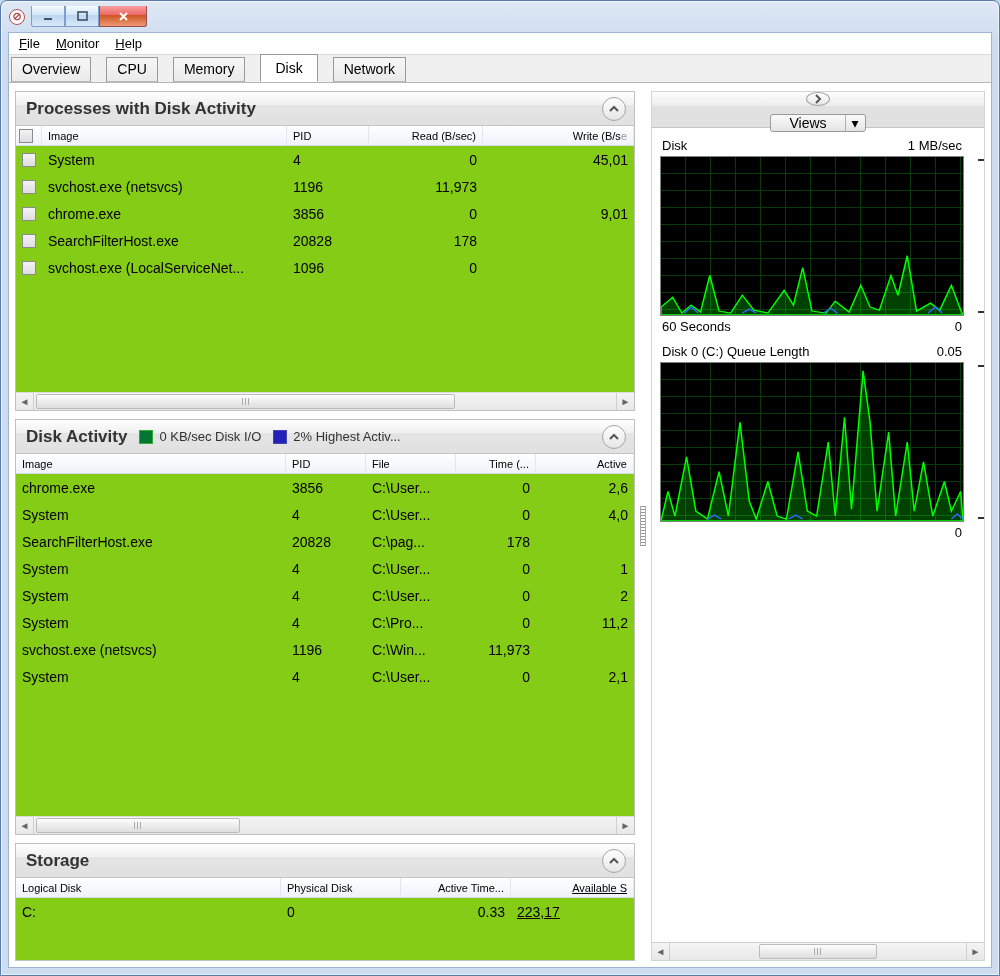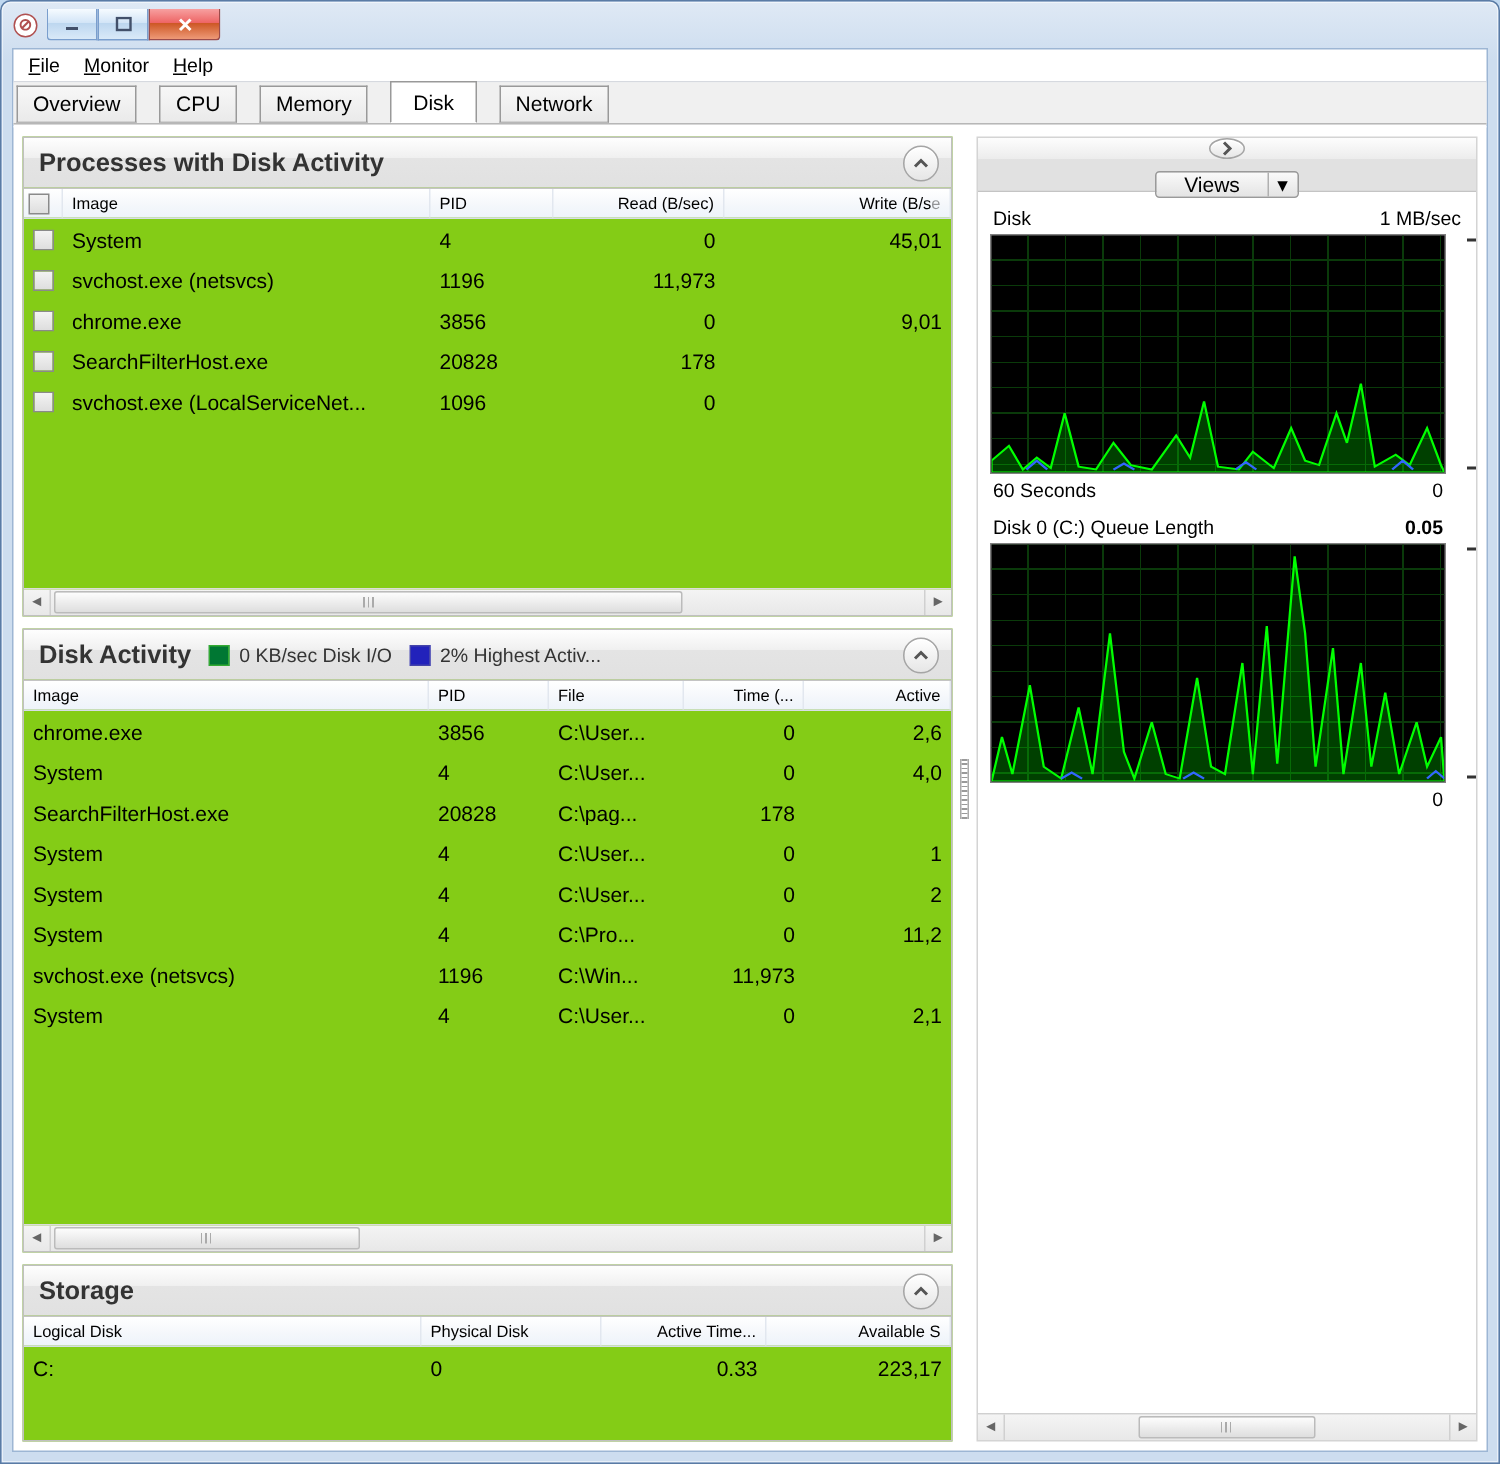--- a/index.html
+++ b/index.html
@@ -168,21 +168,21 @@
 
   .da-img{flex:0 0 270px;}
   .da-pid{flex:0 0 80px;}
   .da-file{flex:0 0 90px;}
   .da-read{flex:0 0 80px;text-align:right;justify-content:flex-end;}
   .da-write{flex:1;text-align:right;justify-content:flex-end;padding-right:2px;}
 
   .st-ld{flex:0 0 265px;}
   .st-pd{flex:0 0 120px;}
   .st-at{flex:0 0 110px;text-align:right;justify-content:flex-end;}
-  .st-av{flex:1;text-align:right;justify-content:flex-end;}
+  .st-av{flex:1;text-align:left;justify-content:flex-end;text-decoration:underline;}
 
   .hscroll{
     height:18px;border-top:1px solid #dcdcdc;
     background:linear-gradient(to bottom,#f4f4f4,#e8e8e8);
     display:flex;align-items:stretch;
   }
   .hscroll .arr{width:18px;display:flex;align-items:center;justify-content:center;color:#666;font-size:10px;border-right:1px solid #d0d0d0;}
   .hscroll .arr.r{border-right:none;border-left:1px solid #d0d0d0;}
   .hscroll .track{flex:1;position:relative;}
   .hscroll .thumb{position:absolute;top:1px;bottom:1px;left:2px;width:72%;background:linear-gradient(to bottom,#fdfdfd,#dedede);border:1px solid #bbb;border-radius:2px;}
@@ -474,42 +474,42 @@
           <div class="viewsbtn">
             <span class="lbl">Views</span>
             <span class="dd">▾</span>
           </div>
         </div>
         <div class="charts">
 
           <div class="chartblock">
             <div class="chartlabels">
               <span>Disk</span>
-              <span style="">1 MB/sec</span>
+              <span style="margin-right:12px;">1 MB/sec</span>
             </div>
             <div class="chartwrap">
               <div class="chartbox">
                 <div class="grid"></div>
                 <svg viewBox="0 0 260 160" preserveAspectRatio="none">
                   <path d="M0 160 L0 152 L10 142 L18 158 L26 150 L34 157 L42 120 L50 156 L60 158 L70 140 L80 155 L92 158 L106 135 L114 150 L122 112 L130 156 L142 158 L150 146 L162 157 L172 130 L180 152 L188 155 L198 120 L204 140 L212 100 L220 156 L232 148 L240 155 L250 130 L258 155 L260 160 Z" fill="#0f0" fill-opacity="0.25" stroke="#0f0" stroke-width="1.3"></path>
                   <path d="M20 158 L26 152 L32 158 M70 158 L76 154 L82 158 M140 158 L146 153 L152 158 M230 158 L236 152 L242 158" stroke="#36f" stroke-width="1.4" fill="none"></path>
                 </svg>
               </div>
               <div class="bracket"></div>
             </div>
             <div class="chartfoot">
               <span>60 Seconds</span>
               <span>0</span>
             </div>
           </div>
 
           <div class="chartblock">
             <div class="chartlabels">
               <span>Disk 0 (C:) Queue Length</span>
-              <span style="margin-right:12px;font-weight:bold;">0.05</span>
+              <span style="margin-right:12px;">0.05</span>
             </div>
             <div class="chartwrap">
               <div class="chartbox">
                 <div class="grid"></div>
                 <svg viewBox="0 0 260 160" preserveAspectRatio="none">
                   <path d="M0 160 L6 130 L12 155 L22 95 L30 150 L40 158 L50 110 L58 155 L68 60 L76 140 L82 158 L92 120 L100 155 L108 158 L118 90 L126 150 L134 155 L144 80 L150 155 L158 55 L164 148 L174 8 L180 60 L186 150 L196 70 L202 155 L212 80 L218 150 L226 100 L234 155 L244 120 L250 150 L258 130 L260 160 Z" fill="#0f0" fill-opacity="0.25" stroke="#0f0" stroke-width="1.3"></path>
                   <path d="M40 158 L46 154 L52 158 M110 158 L116 154 L122 158 M250 158 L255 153 L260 158" stroke="#36f" stroke-width="1.4" fill="none"></path>
                 </svg>
               </div>
               <div class="bracket"></div>

